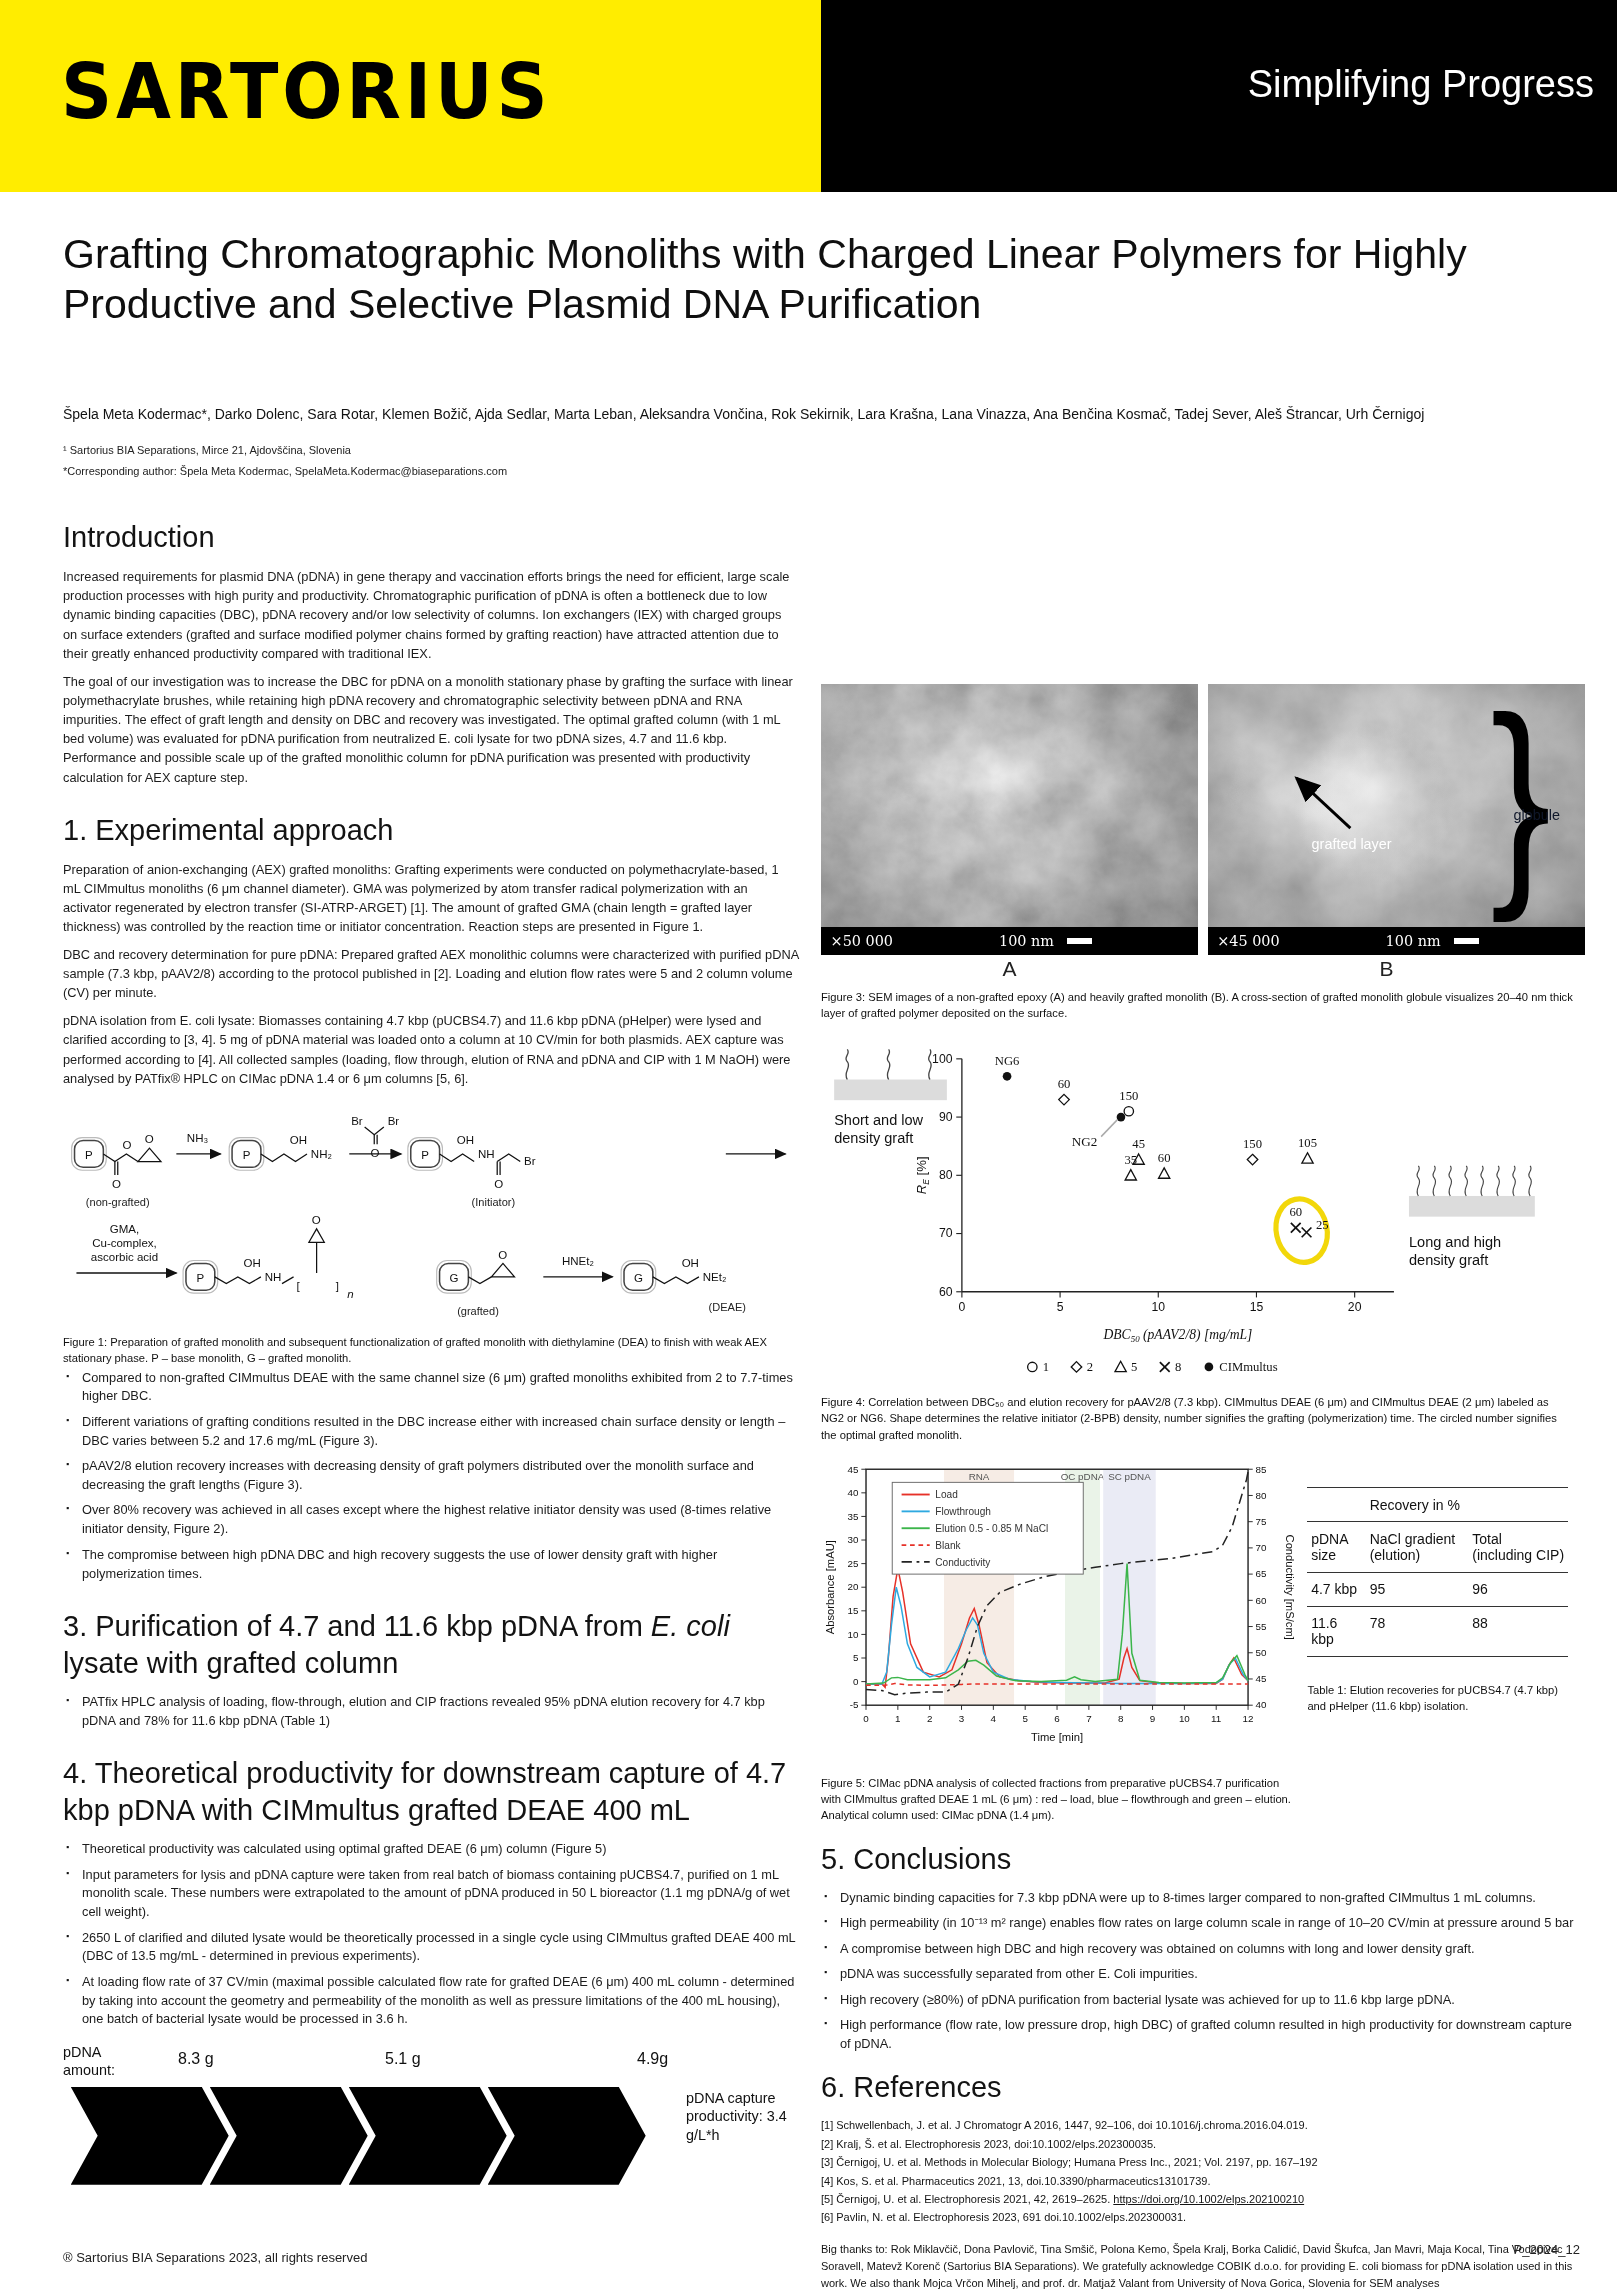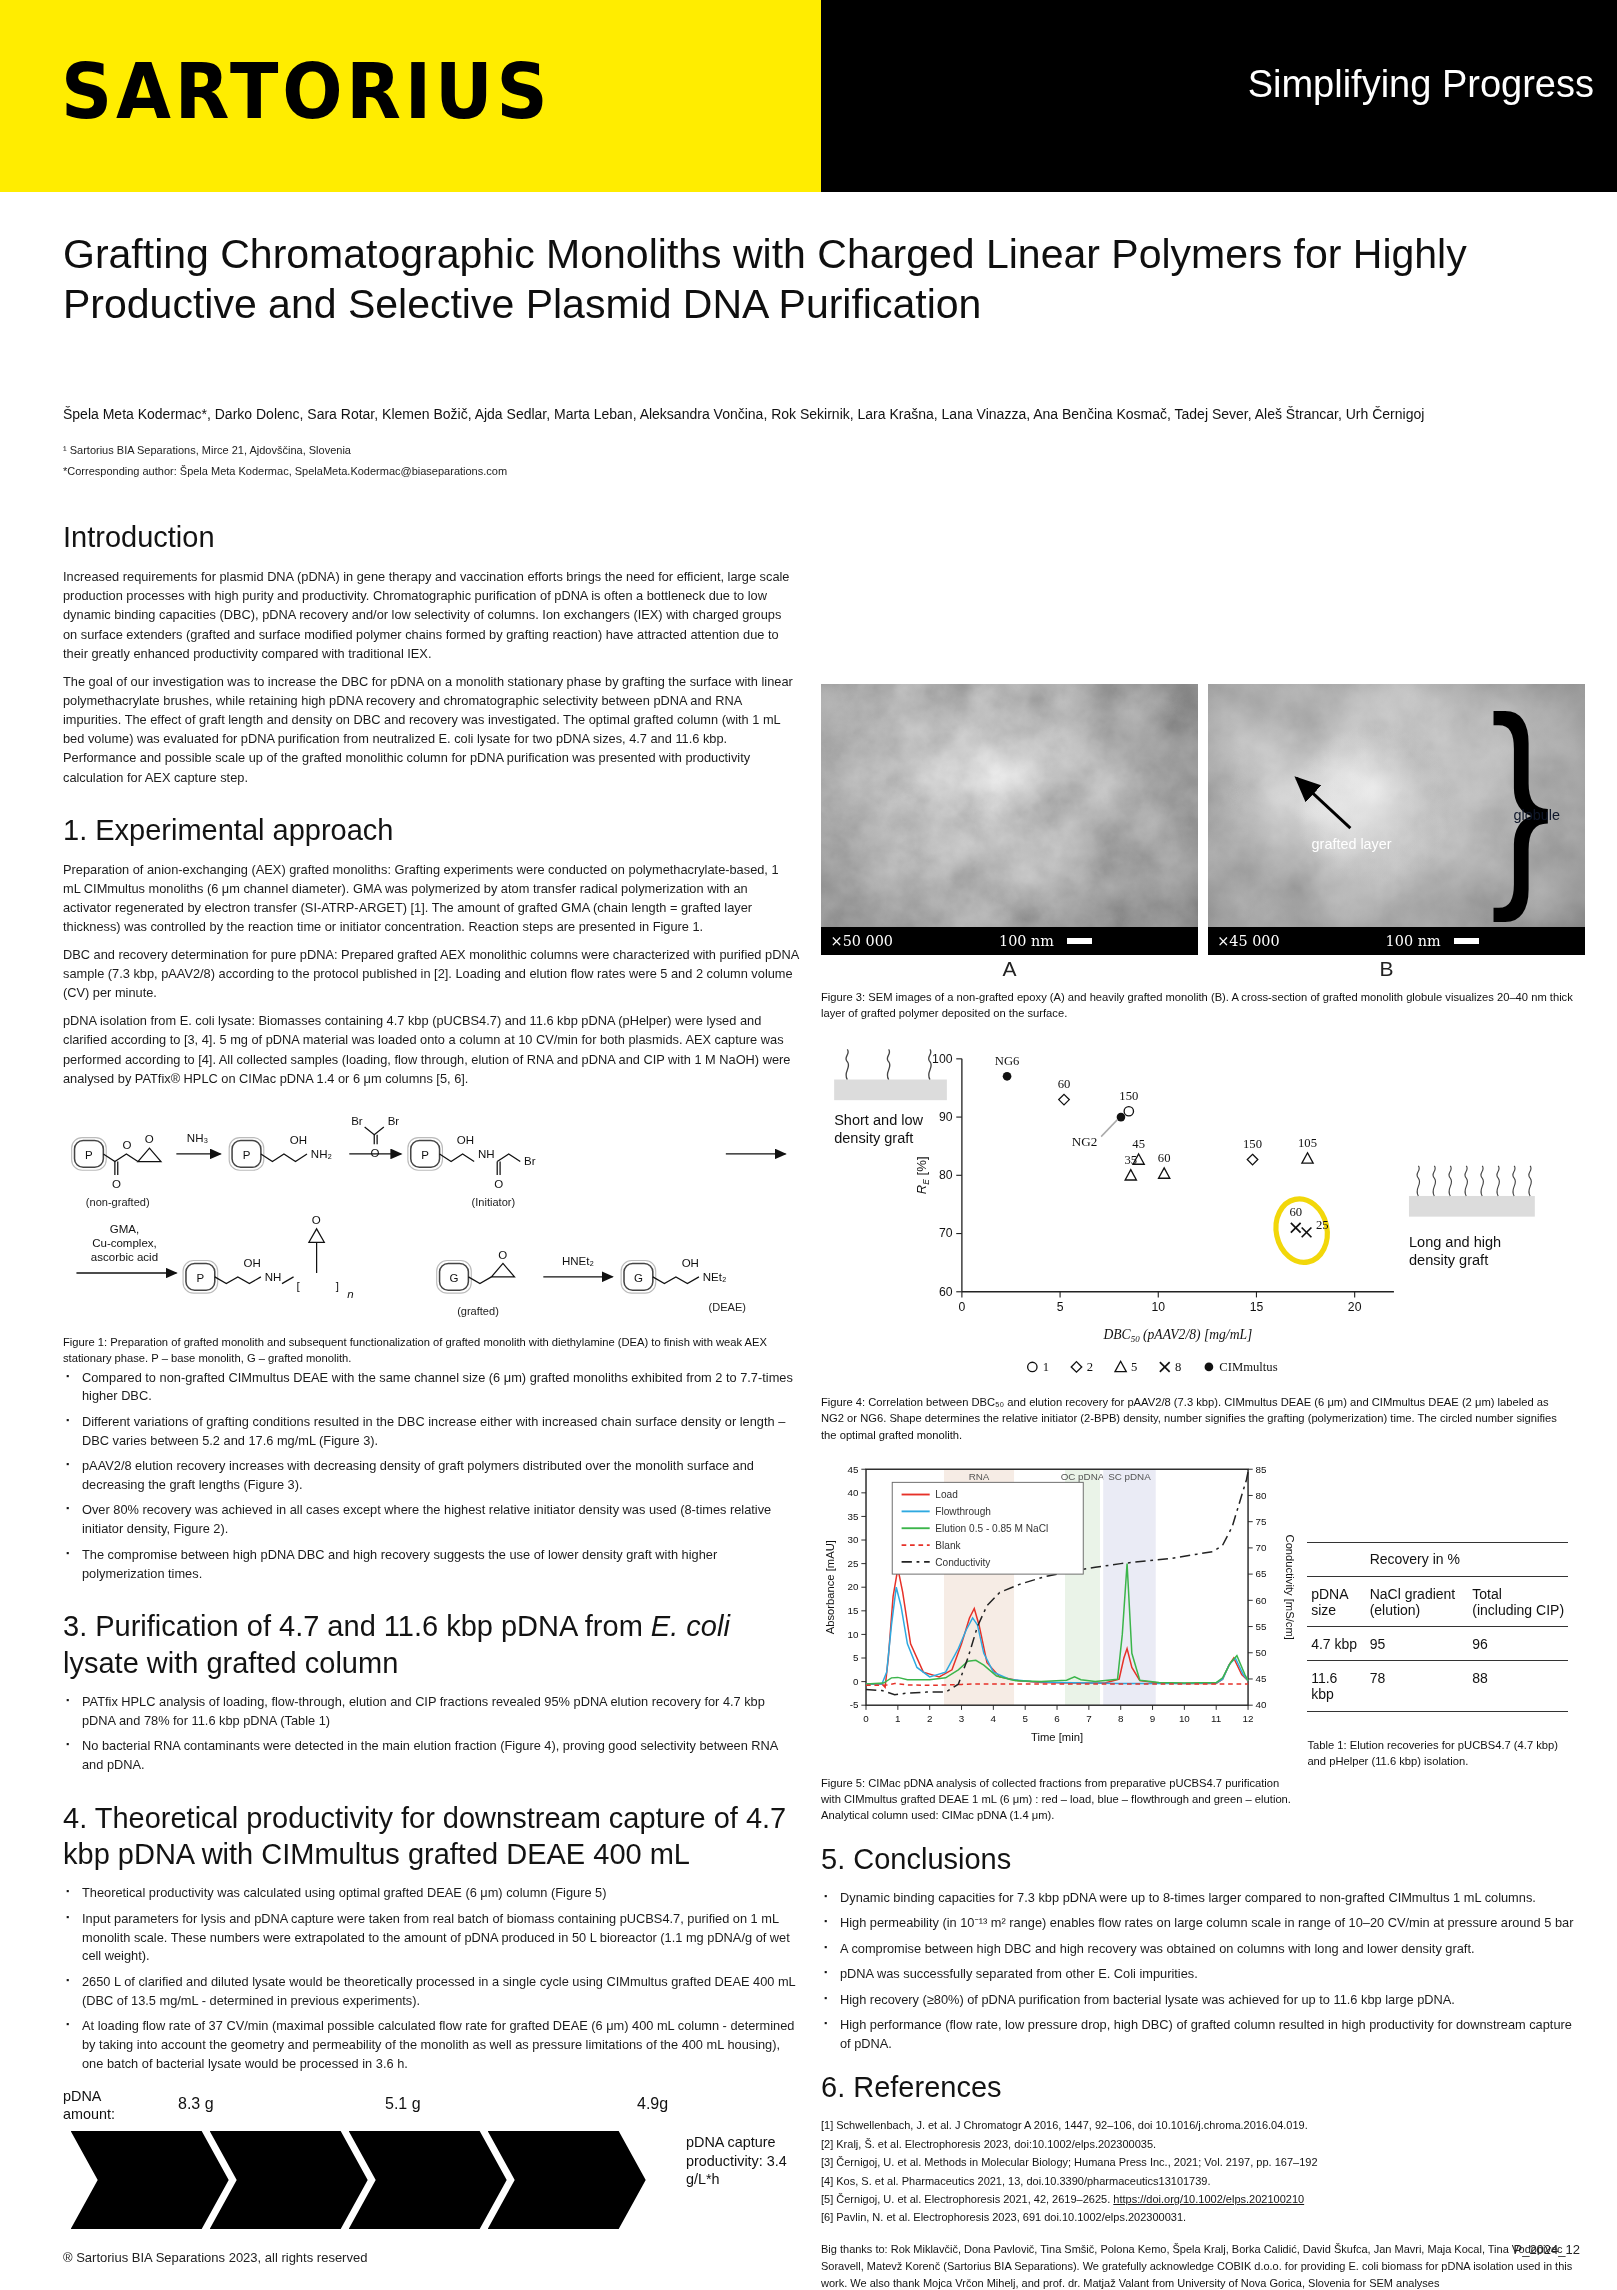--- a/index.html
+++ b/index.html
@@ -61,21 +61,21 @@
   .sem-bar .mag{margin-left:9.6px;} .sem-bar .sc{margin-left:106px;}
   .sbar{display:inline-block;width:25px;height:6.7px;background:#fff;margin-left:13.4px;}
   .letters{display:flex;margin-top:1.9px;}
   .letters div{width:377px;text-align:center;font-size:21px;font-weight:300;color:#222;}
   .lbl-layer{position:absolute;left:104px;top:152px;color:#fff;font-size:14.4px;}
   .lbl-glob{position:absolute;left:306px;top:123px;color:#0f172a;font-size:14.4px;}
   .brace{position:absolute;left:275px;top:-5.8px;font-size:227px;font-weight:100;color:#000;
          line-height:1.05;transform:scaleX(.8);}
   .arrowB{position:absolute;left:0;top:0;}
   
-  .f5row{display:flex;margin-top:15.4px;align-items:center;}
+  .f5row{display:flex;margin-top:15.4px;}
   .t1wrap{margin-left:13.4px;width:265px;padding-top:29px;}
   table.t1{border-collapse:collapse;width:261px;font-size:14px;color:#111;border-top:1.7px solid #333;}
   table.t1 td{padding:8.6px 3.8px;vertical-align:top;border-bottom:1.7px solid #333;font-weight:400;}
   .refs{list-style:none;margin:3.8px 0 0 0;padding:0;}
   .refs li{font-size:11px;line-height:1.5;color:#141414;margin-bottom:1.9px;}
   .ack{font-size:11px;line-height:1.52;color:#141414;margin-top:15.4px;}
   .footer-left{left:63px;top:2250px;font-size:13px;color:#222;}
   .p-code{right:38px;top:2242px;font-size:13px;color:#222;}
   .cap-f4{width:745px;}
   .cap-f5{width:473px;}
@@ -197,21 +197,20 @@
         <li>Compared to non-grafted CIMmultus DEAE with the same channel size (6 μm) grafted monoliths exhibited from 2 to 7.7-times higher DBC.</li>
         <li>Different variations of grafting conditions resulted in the DBC increase either with increased chain surface density or length – DBC varies between 5.2 and 17.6 mg/mL (Figure 3).</li>
         <li>pAAV2/8 elution recovery increases with decreasing density of graft polymers distributed over the monolith surface and decreasing the graft lengths (Figure 3).</li>
         <li>Over 80% recovery was achieved in all cases except where the highest relative initiator density was used (8-times relative initiator density, Figure 2).</li>
         <li>The compromise between high pDNA DBC and high recovery suggests the use of lower density graft with higher polymerization times.</li>
       </ul>
 
     <h2 class="h-sec"><span>3. Purification of 4.7 and 11.6 kbp pDNA from </span><i>E. coli</i><span> lysate with grafted column</span></h2>
     <ul class="b">
         <li>PATfix HPLC analysis of loading, flow-through, elution and CIP fractions revealed 95% pDNA elution recovery for 4.7 kbp pDNA and 78% for 11.6 kbp pDNA (Table 1)</li>
-        <li>No bacterial RNA contaminants were detected in the main elution fraction (Figure 4), proving good selectivity between RNA and pDNA.</li>
       </ul>
 
     <h2 class="h-sec">4. Theoretical productivity for downstream capture of 4.7 kbp pDNA with CIMmultus grafted DEAE 400 mL</h2>
     <ul class="b">
         <li>Theoretical productivity was calculated using optimal grafted DEAE (6 μm) column (Figure 5)</li>
         <li>Input parameters for lysis and pDNA capture were taken from real batch of biomass containing pUCBS4.7, purified on 1 mL monolith scale. These numbers were extrapolated to the amount of pDNA produced in 50 L bioreactor (1.1 mg pDNA/g of wet cell weight).</li>
         <li>2650 L of clarified and diluted lysate would be theoretically processed in a single cycle using CIMmultus grafted DEAE 400 mL (DBC of 13.5 mg/mL - determined in previous experiments).</li>
         <li>At loading flow rate of 37 CV/min (maximal possible calculated flow rate for grafted DEAE (6 μm) 400 mL column - determined by taking into account the geometry and permeability of the monolith as well as pressure limitations of the 400 mL housing), one batch of bacterial lysate would be processed in 3.6 h.</li>
       </ul>
 

